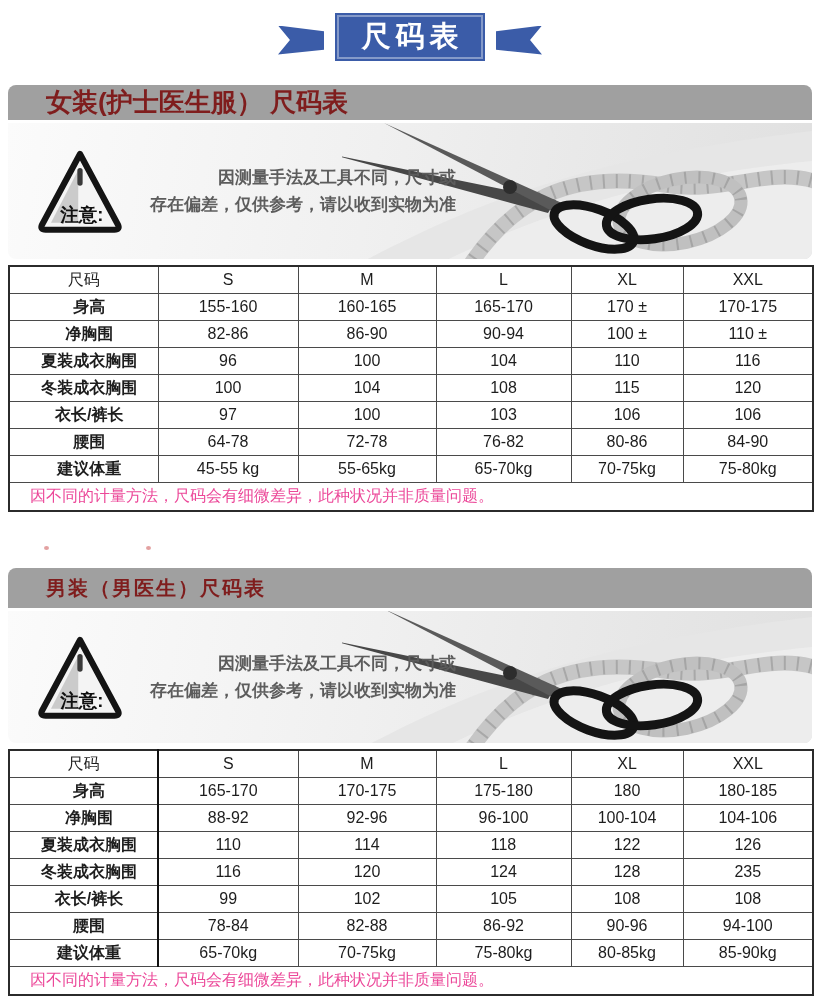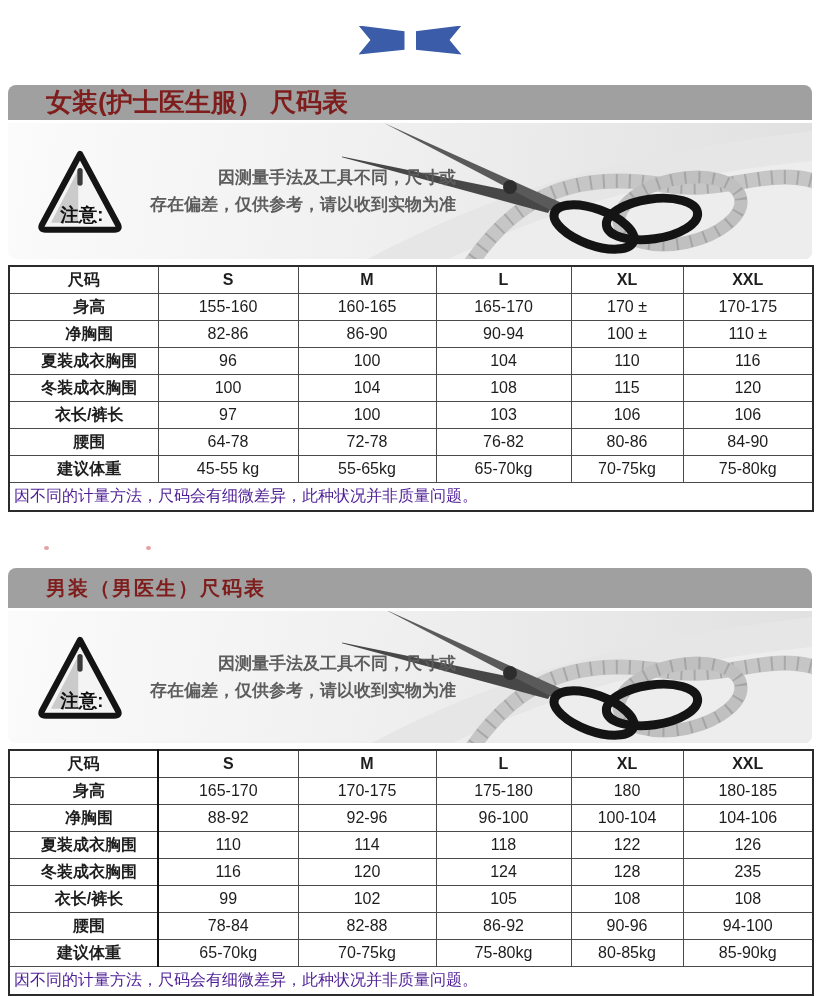--- a/index.html
+++ b/index.html
@@ -69,39 +69,40 @@
     background:#fff;font-size:16px;color:#1d1d1d;
   }
   table.size-table, table.size-table th, table.size-table td{
     border:1px solid #4a4a4a;
   }
   table.size-table{border:2px solid #2b2b2b;}
   table.size-table th, table.size-table td{
     height:26px;text-align:center;padding:0;font-weight:normal;
     overflow:hidden;white-space:nowrap;
   }
-  table.size-table thead th{font-weight:bold;font-size:16px;}
+  table.size-table thead th{font-weight:normal;font-size:16px;}
   table.size-table tbody th{font-weight:600;padding-left:11px;}
   .section-men table.size-table thead th:first-child,
   .section-men table.size-table tbody th{border-right:2px solid #111;}
   table.size-table tfoot td{
-    text-align:left;padding:3px 4px;height:20px;font-size:16px;color:#4c1d95;
+    text-align:left;padding:3px 20px;height:20px;font-size:16px;color:#ec4899;
   }
 
   
   .wm-dot{position:absolute;width:5px;height:4px;border-radius:50%;
     background:#de9090;opacity:.85;}
   .wm-dot.d1{left:44px;top:546px;}
   .wm-dot.d2{left:146px;top:546px;}
 </style>
 </head>
 <body>
 
 <div class="ribbon">
   <div class="ribbon-tail left"></div>
+  <div class="ribbon-box">尺码表</div>
   <div class="ribbon-tail right"></div>
 </div>
 
 <div class="section section-women">
   <div class="banner-bar">女装(护士医生服） 尺码表</div>
   <div class="photo">
     <svg class="illustration" viewBox="0 0 470 136" preserveAspectRatio="xMaxYMid slice" aria-hidden="true">
       <path d="M0 150 C 130 78, 250 34, 470 8 L470 150 Z" fill="#e6e6e6"></path>
       <path d="M60 160 C 180 95, 300 55, 470 38 L470 160 Z" fill="#efefef" opacity="0.8"></path>
       <path d="M118 158 C 168 72, 232 47, 322 62 C 382 72, 424 44, 472 58" stroke="#c6c6c6" stroke-width="15" fill="none"></path>

